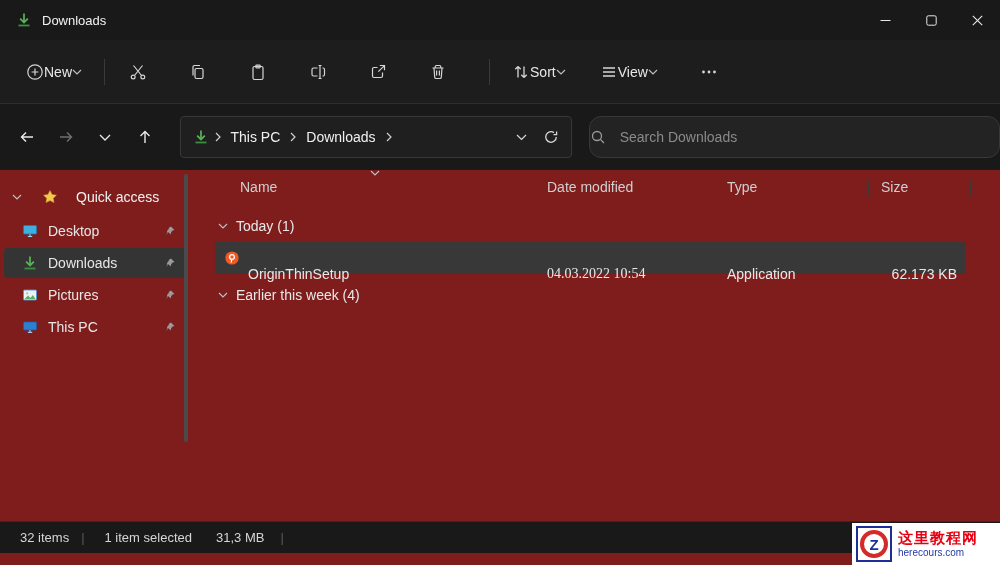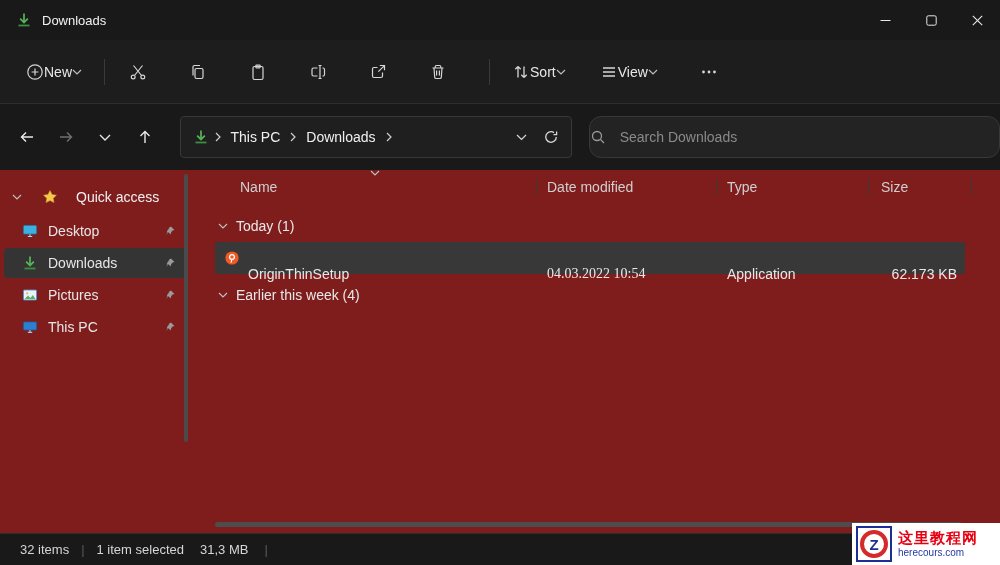--- a/index.html
+++ b/index.html
@@ -47,23 +47,23 @@
   .col-headers{position:absolute;top:4px;left:0;right:0;height:26px;color:#cfcfcf;}
   .col-h{position:absolute;line-height:26px;}
   .col-sep{position:absolute;top:5px;width:1px;height:16px;background:#3a3a3a;}
   .sort-ind{position:absolute;top:-4px;left:170px;color:#bdbdbd;}
   .group-row{position:absolute;left:18px;display:flex;align-items:center;gap:8px;height:24px;color:#e8e8e8;}
   .file-row{position:absolute;top:72px;left:15px;width:750px;height:32px;background:#383838;border-radius:2px;}
   .file-row .cell{position:absolute;top:16px;line-height:32px;color:#e8e8e8;}
   .hscroll{position:absolute;top:352px;left:15px;width:747px;height:5px;background:#4d4d4d;border-radius:3px;}
 
   
-  .statusbar{position:absolute;left:0;right:0;bottom:0;height:31px;border-top:1px solid #2c2c2c;display:flex;align-items:center;padding-left:20px;font-size:13px;color:#d6d6d6;background:#191919;}
+  .statusbar{position:absolute;left:0;right:0;bottom:12px;height:31px;border-top:1px solid #2c2c2c;display:flex;align-items:center;padding-left:20px;font-size:13px;color:#d6d6d6;background:#191919;}
   .statusbar .sep{color:#5a5a5a;margin:0 12px;}
-  .statusbar .gap{margin-right:16px;}
+  .statusbar .gap{margin-right:16px;margin-left:8px;}
 
   
   .arrow-layer{position:absolute;inset:0;pointer-events:none;z-index:40;}
   .watermark{position:absolute;right:0;bottom:0;width:148px;height:42px;background:#ffffff;display:flex;align-items:center;z-index:50;}
   .wm-text{margin-left:6px;line-height:1.1;}
   .wm-title{color:#e60012;font-weight:bold;font-size:15px;letter-spacing:1px;}
   .wm-site{color:#2438a8;font-size:10px;}
   svg{display:block;}
 </style>
 </head>

